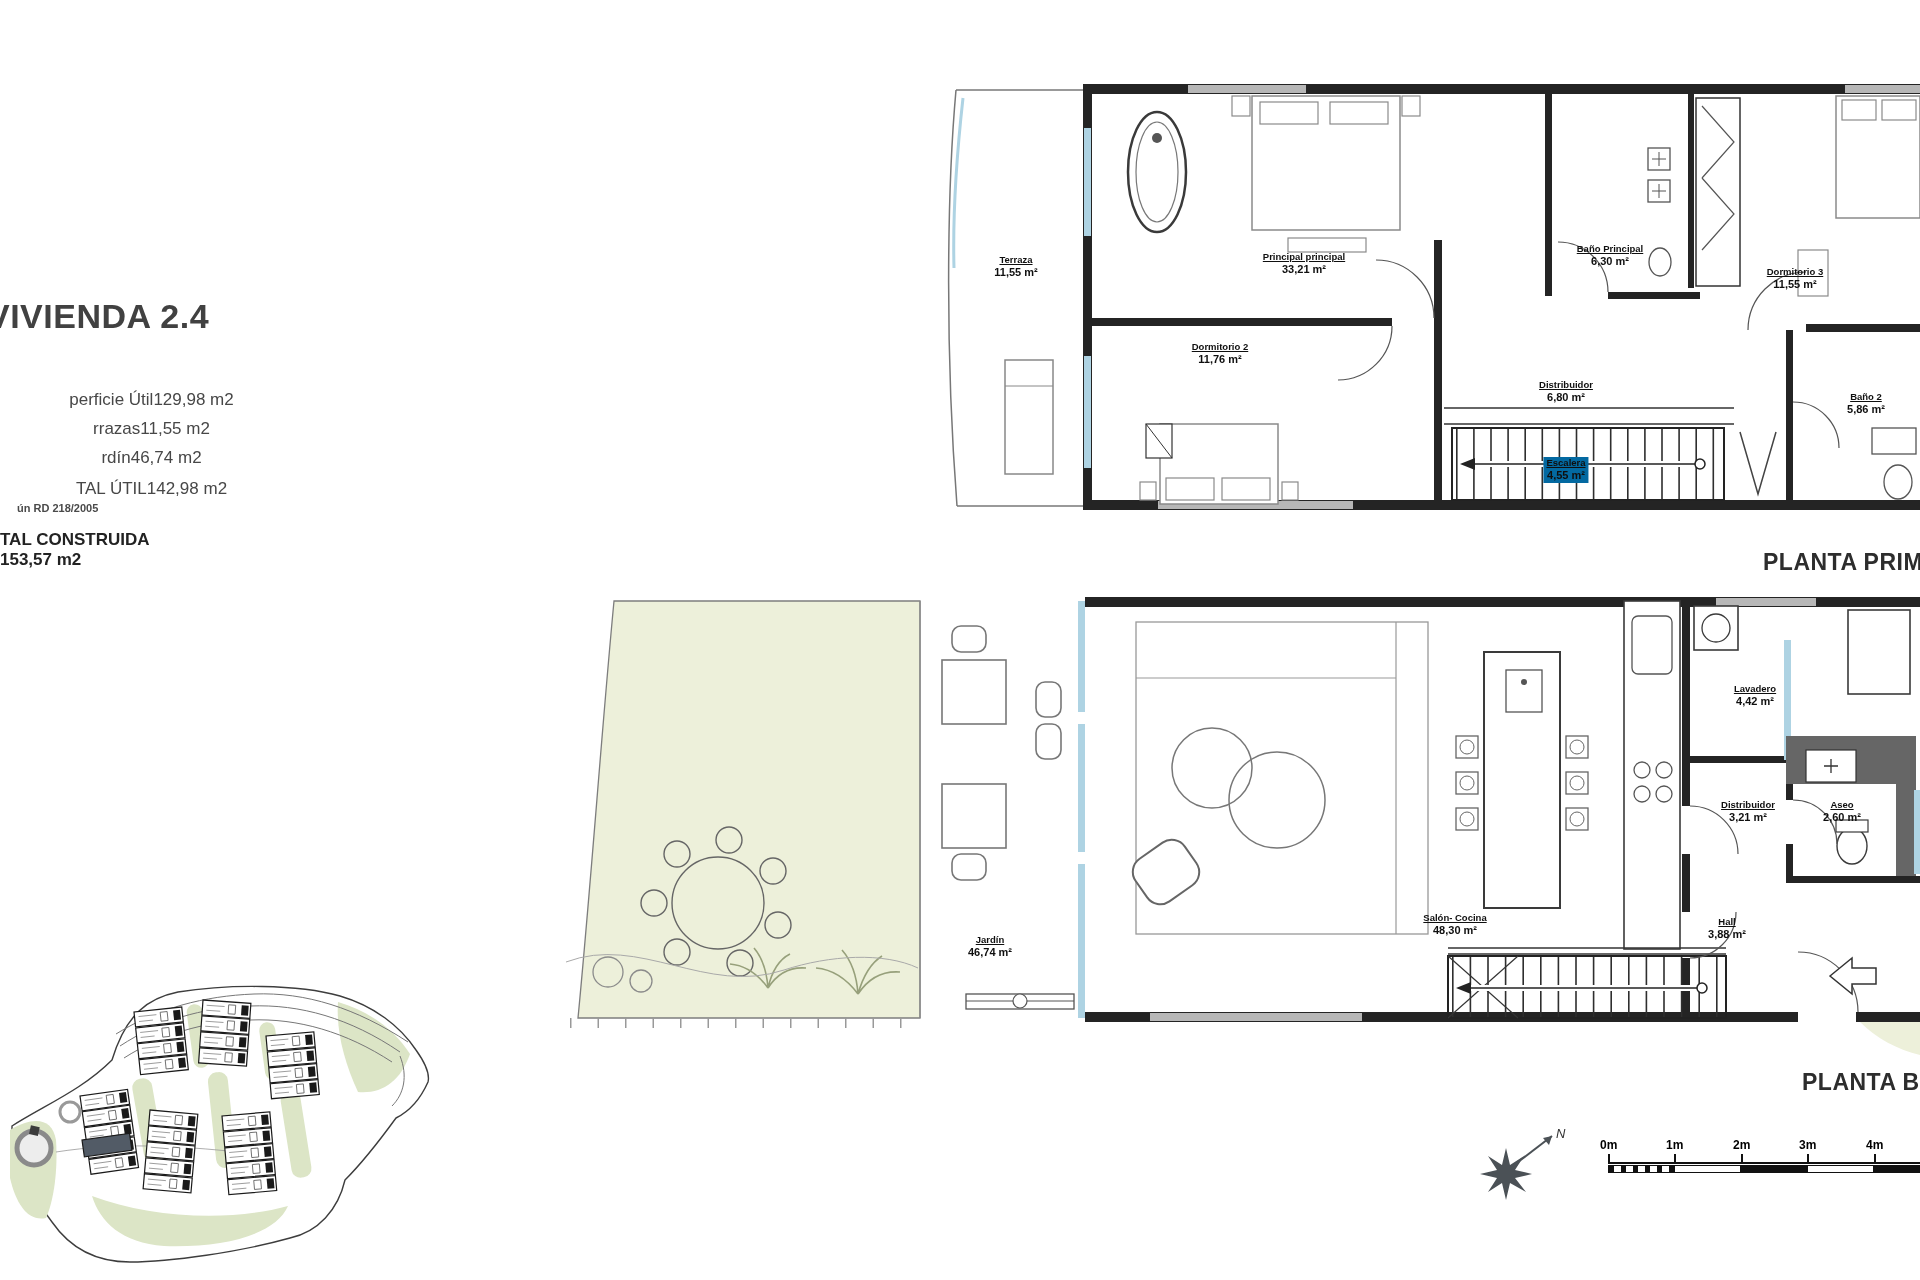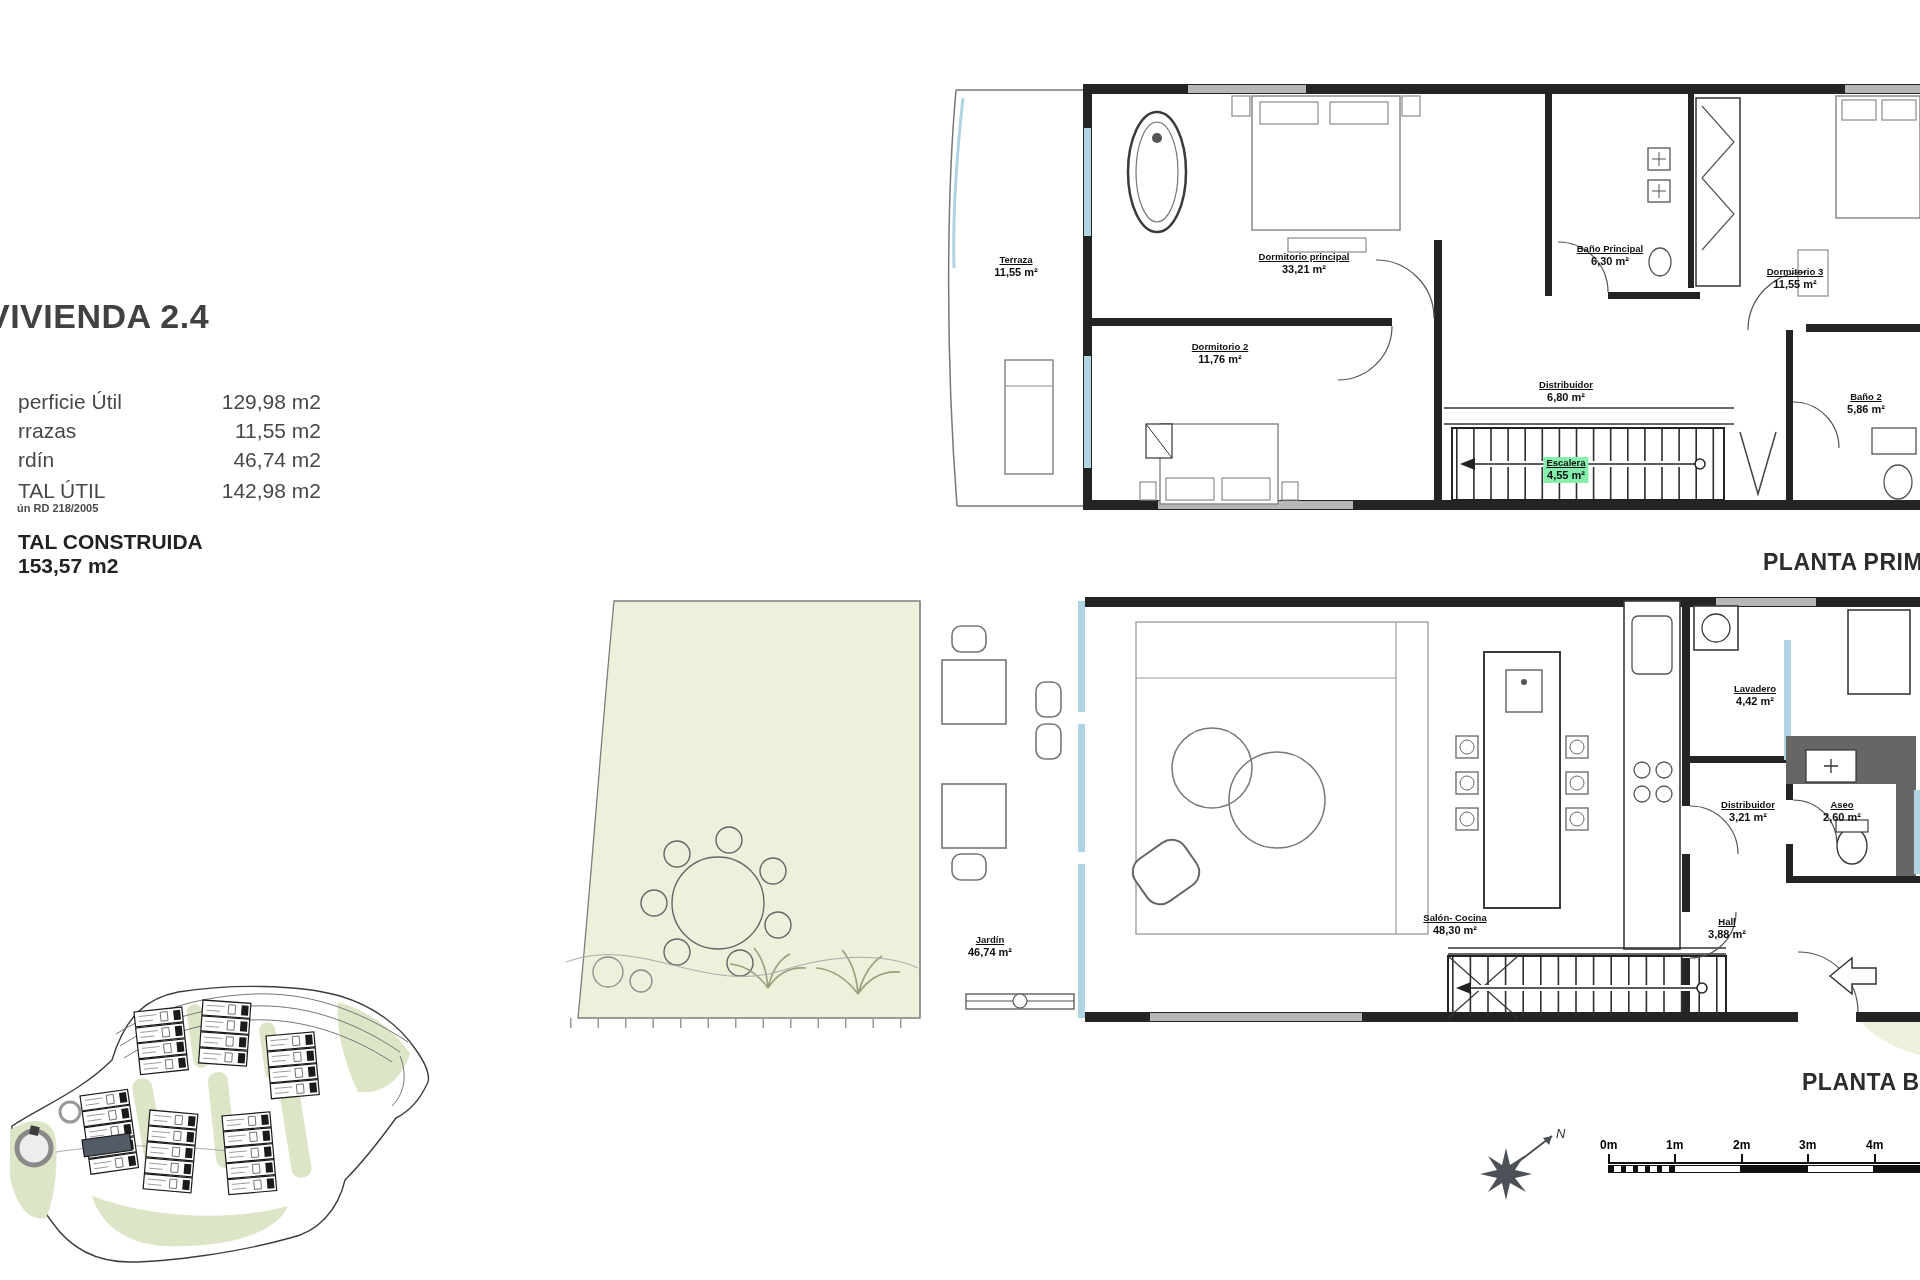--- a/index.html
+++ b/index.html
@@ -2,33 +2,33 @@
 <html><head>
 <meta charset="utf-8">
 <style>
   html,body{margin:0;padding:0;background:#fff;}
   .stage{position:relative;width:1920px;height:1280px;overflow:hidden;background:#ffffff;
          font-family:"Liberation Sans", sans-serif;}
   .abs{position:absolute;}
   
   .title{position:absolute;left:-13px;top:297px;font-size:34px;font-weight:700;color:#414141;
          letter-spacing:.5px;white-space:nowrap;}
-  .inforow{position:absolute;left:18px;width:303px;display:flex;justify-content:space-between;
-           font-size:21px;color:#474747;white-space:nowrap;}
+  .inforow{position:absolute;left:0;width:303px;display:flex;justify-content:center;
+           font-size:17px;color:#474747;white-space:nowrap;}
   .inforow.bold{font-weight:700;color:#222;flex-direction:column;}
   .infonote{position:absolute;left:2px;top:502px;font-size:11px;font-weight:700;color:#4a4a4a;padding-left:15px;}
   
   .plan-caption{position:absolute;font-size:23px;font-weight:700;color:#2d2d2d;
                 letter-spacing:.5px;white-space:nowrap;}
   
   .room-label{position:absolute;transform:translateX(-50%);text-align:center;font-size:9.5px;
               font-weight:700;color:#0f0f0f;line-height:1.25;white-space:nowrap;}
   .room-label .rn{display:block;text-decoration:underline;}
   .room-label .ra{display:block;font-size:11px;}
-  .bgw{background:#86efac;padding:0 3px;}
+  .bgw{background:#0369a1;padding:0 3px;}
   
   .scalebar{position:absolute;left:1596px;top:1138px;width:324px;height:44px;}
   .sb-lab{position:absolute;top:0;font-size:12px;font-weight:700;color:#000000;}
   .sb-tick{position:absolute;top:16px;width:2px;height:8px;background:#111;}
   .sb-line{position:absolute;top:24px;height:2px;background:#111;}
   .sb-seg{position:absolute;top:27px;height:8px;border:1px solid #111;box-sizing:border-box;background:#fff;}
   .sb-seg.black{background:#111;}
   .sb-seg.dash{background:repeating-linear-gradient(90deg,#111 0 5px,#fff 5px 12px);}
 </style>
 </head>
@@ -387,21 +387,21 @@
   </svg>
 
   <div class="plan-caption" style="left:1763px;top:549px">PLANTA PRIMERA</div>
   <div class="plan-caption" style="left:1802px;top:1069px">PLANTA BAJA</div>
 
   <div class="room-label" style="left:1016px;top:254px">
     <span class="rn">Terraza</span>
       <span class="ra">11,55 m²</span>
     </div>
   <div class="room-label" style="left:1304px;top:251px">
-    <span class="rn">Dormitorio principal</span>
+    <span class="rn">Principal principal</span>
       <span class="ra">33,21 m²</span>
     </div>
   <div class="room-label" style="left:1610px;top:243px">
     <span class="rn">Baño Principal</span>
       <span class="ra">6,30 m²</span>
     </div>
   <div class="room-label" style="left:1795px;top:266px">
     <span class="rn">Dormitorio 3</span>
       <span class="ra">11,55 m²</span>
     </div>

